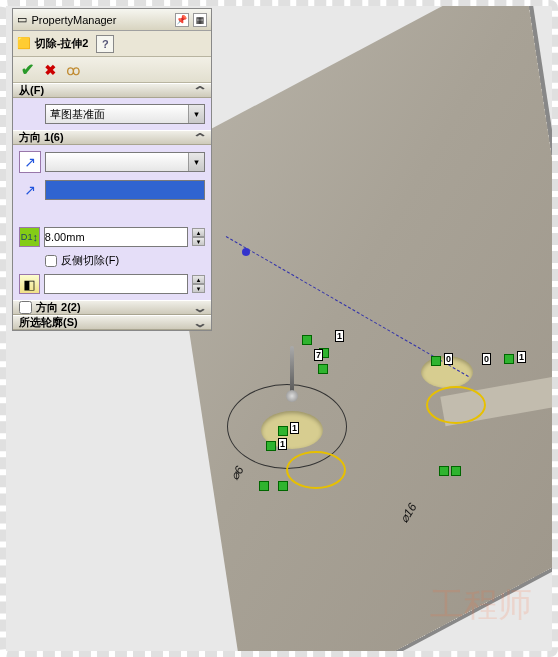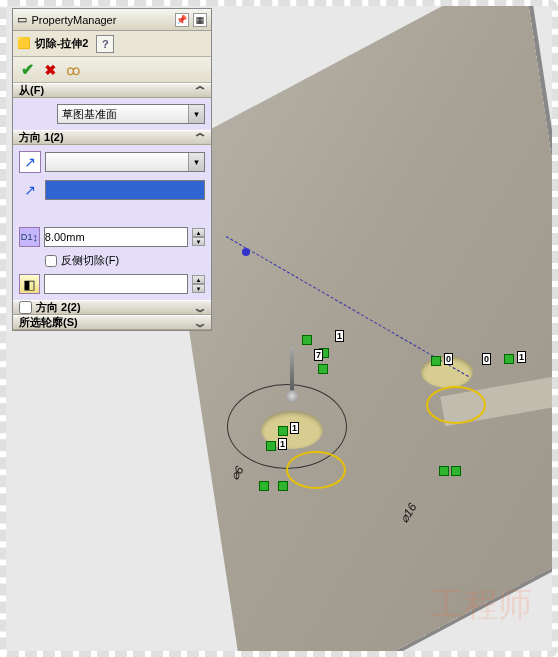--- a/index.html
+++ b/index.html
@@ -35,21 +35,21 @@
   .feat-row .help { width: 18px; height: 18px; border: 1px solid #888; background: #f6f6f0; text-align: center; line-height: 16px; font-weight: bold; color: #557; }
   .confirm-row { display: flex; align-items: center; gap: 10px; height: 26px; padding: 0 8px; background: linear-gradient(#f2f0e6,#e2dfcf); border-bottom: 1px solid #b8b4a0; }
   .confirm-row .ok { color: #2a9a2a; font-size: 16px; font-weight: bold; }
   .confirm-row .can { color: #c00; font-size: 14px; font-weight: bold; }
   .confirm-row .gls { color: #c08a30; font-size: 14px; }
   .sect-h { display: flex; align-items: center; height: 15px; background: linear-gradient(#f0efe8,#cecaba); border-top: 1px solid #fff; border-bottom: 1px solid #a8a490; padding: 0 6px; font-weight: bold; }
   .sect-h .chev { margin-left: auto; font-size: 12px; color: #555; transform: scaleX(1.6); }
   .sect-body { background: #e5def8; padding: 6px 6px; display: flex; flex-direction: column; gap: 6px; }
   .body-purple-light { background: #e5def8; }
   .selrow { display: flex; align-items: center; gap: 4px; }
-  .selrow .icon { width: 22px; height: 20px; background: #c4b5fd; border: 1px solid #97a; display: flex; align-items: center; justify-content: center; font-size: 11px; color: #246; }
+  .selrow .icon { width: 22px; height: 20px; background: #84cc16; border: 1px solid #97a; display: flex; align-items: center; justify-content: center; font-size: 11px; color: #246; }
   .combo { flex: 1; height: 20px; background: linear-gradient(#fff,#e6e6e6); border: 1px solid #7a7a7a; display: flex; align-items: center; padding: 0 4px; position: relative; }
   .combo .cv { flex: 1; overflow: hidden; white-space: nowrap; }
   .combo .dd { position: absolute; right: 0; top: 0; bottom: 0; width: 16px; background: linear-gradient(#e8e8e8,#c8c8c8); border-left: 1px solid #999; text-align: center; line-height: 18px; font-size: 9px; }
   input.txt { height: 20px; border: 1px solid #7a7a7a; padding: 0 0; font-size: 11px; }
   input.txt.sel { background: #3064d0; color: #fff; }
   .spinner { display: flex; flex-direction: column; width: 14px; }
   .spinner div { height: 9px; background: linear-gradient(#e8e8e8,#c8c8c8); border: 1px solid #999; font-size: 7px; text-align: center; line-height: 7px; }
   .chk { display: flex; align-items: center; gap: 4px; padding-left: 26px; font-size: 11px; }
   .chk input { width: 12px; height: 12px; }
   .dirarrow { width: 22px; height: 22px; border: 1px solid #97a; background: #fff; display: flex; align-items: center; justify-content: center; color: #2255dd; font-size: 14px; }
@@ -116,29 +116,29 @@
     <span class="can">✖</span>
     <span class="gls">ꝏ</span>
   </div>
 
   <div class="sect-h">
     <span>从(F)</span>
     <span class="chev">⌃</span>
   </div>
   <div class="sect-body body-purple-light">
     <div class="selrow">
-      <div class="combo" style="margin-left:38px">
+      <div class="combo" style="margin-left:26px">
         <span class="cv">草图基准面</span>
         <span class="dd">▾</span>
       </div>
     </div>
   </div>
 
   <div class="sect-h">
-    <span>方向 1(2)</span>
+    <span>方向 1(6)</span>
     <span class="chev">⌃</span>
   </div>
   <div class="sect-body body-purple-light">
     <div class="selrow">
       <div class="dirarrow">↗</div>
       <div class="combo">
         <span class="dd">▾</span>
       </div>
     </div>
     <div class="selrow">

